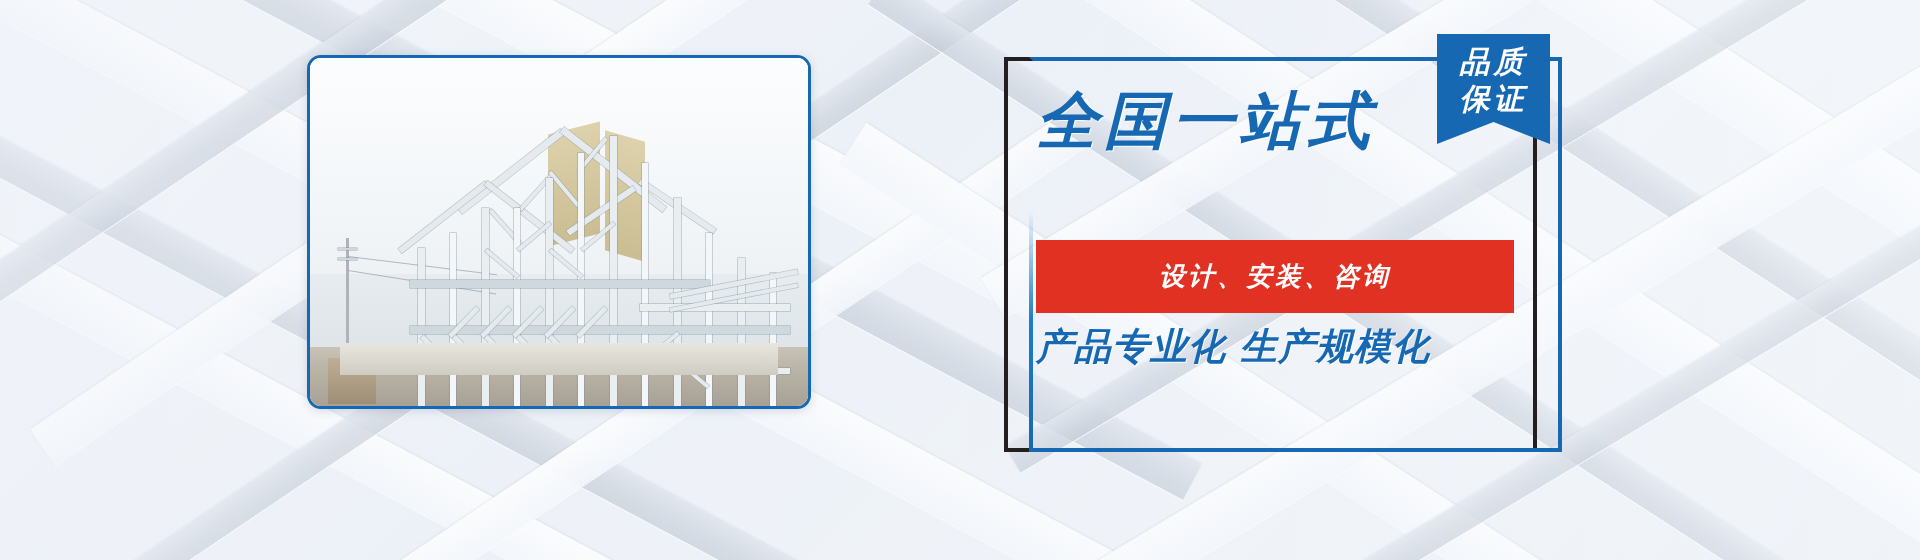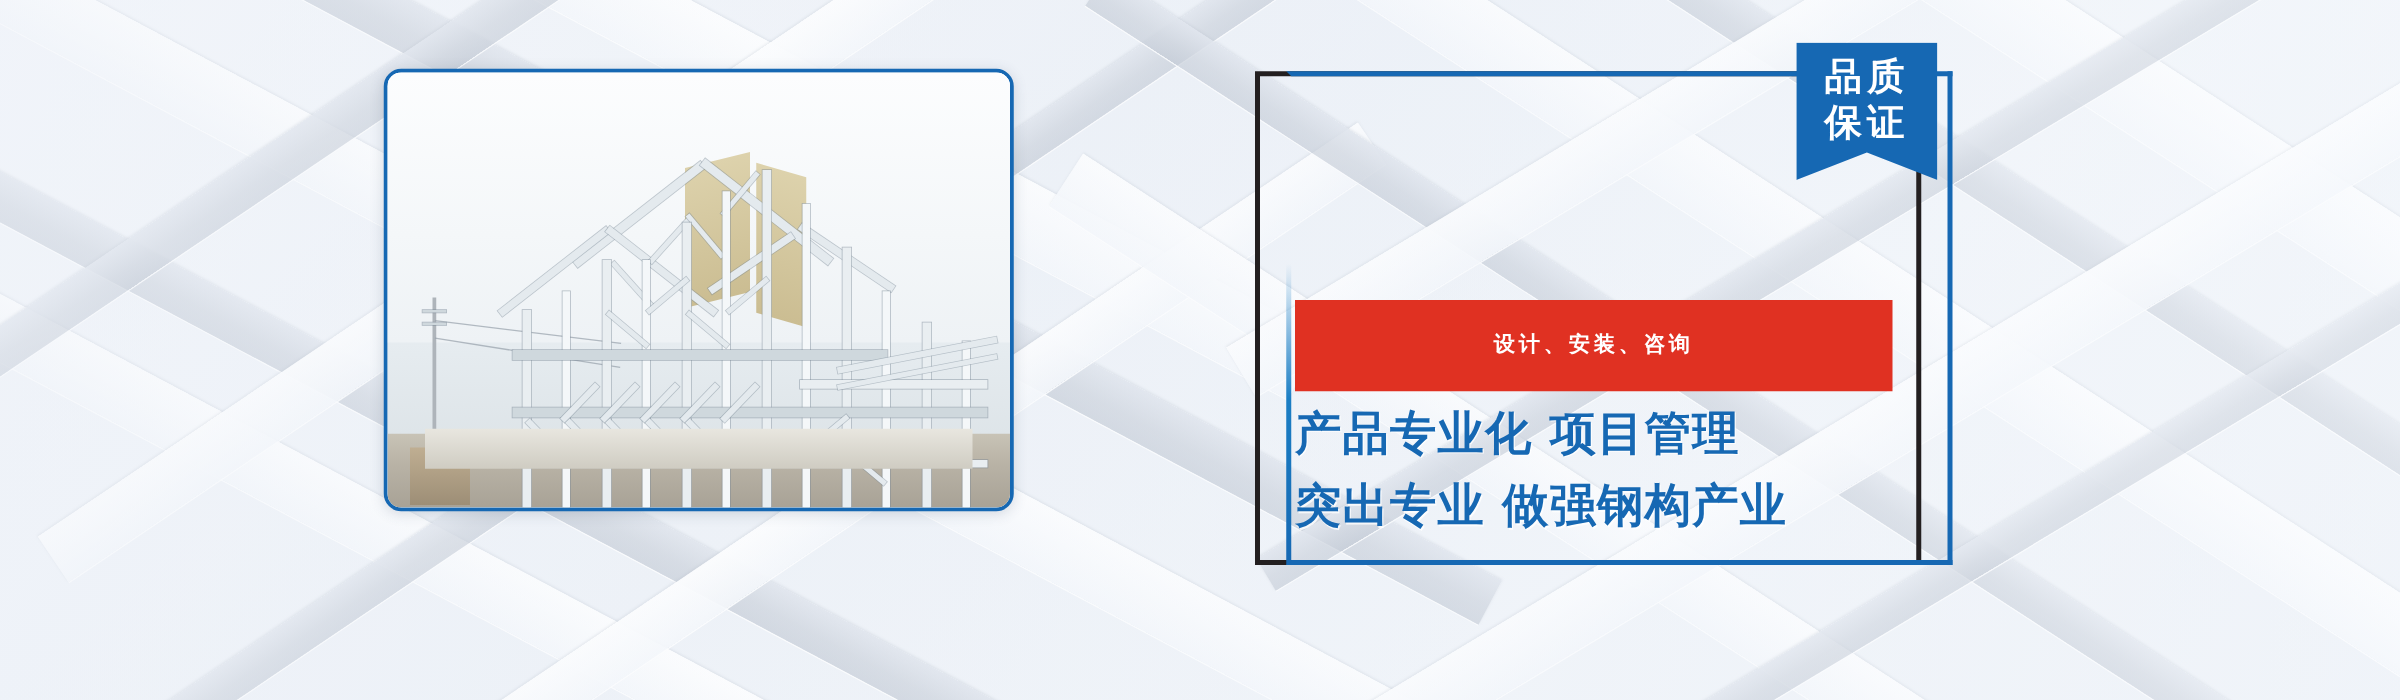--- a/index.html
+++ b/index.html
@@ -69,42 +69,42 @@
     border-left-color:transparent;
   }
   .frame-blue::before{
     content:"";position:absolute;left:-4px;top:150px;bottom:-4px;width:4px;
     background:linear-gradient(180deg,rgba(22,104,179,0) 0%,#1b7ec4 45%,#1668b3 100%);
   }
 
   
   .content{position:absolute;left:1030px;top:70px;width:500px;height:372px;}
 
-  .cn{font-family:"DejaVu Sans","Liberation Sans",sans-serif;}
+  .cn{font-family:"DejaVu Sans","Liberation Sans",sans-serif;font-style:italic;}
 
   .headline{
     position:absolute;left:6px;top:20px;width:470px;
     font-size:62px;font-weight:bold;color:#1668b3;
     letter-spacing:6px;line-height:1;
     text-shadow:1px 1px 0 rgba(255,255,255,.85);
     white-space:nowrap;
   }
   .subline{
     position:absolute;left:6px;top:112px;width:480px;
     font-size:40px;font-weight:bold;color:#1668b3;
     letter-spacing:1px;line-height:1;
     text-shadow:1px 1px 0 rgba(255,255,255,.8);
     white-space:nowrap;
   }
   .redbox{
     position:absolute;left:6px;top:170px;width:478px;height:73px;
     background:#e03122;display:flex;flex-direction:column;
     align-items:center;justify-content:center;
   }
-  .redbox .r1{font-size:17px;color:#fff;font-weight:bold;letter-spacing:3px;line-height:1.14;white-space:nowrap;}
+  .redbox .r1{font-size:26px;color:#fff;font-weight:bold;letter-spacing:3px;line-height:1.14;white-space:nowrap;}
   .redbox .r2{font-size:26px;color:#fff;font-weight:bold;letter-spacing:1px;line-height:1.14;white-space:nowrap;}
 
   .slogan1,.slogan2{
     position:absolute;left:6px;width:485px;
     font-size:37px;font-weight:bold;color:#1668b3;
     letter-spacing:1px;line-height:1;
     text-shadow:1px 1px 0 rgba(255,255,255,.8);
     white-space:nowrap;
   }
   .slogan1{top:258px;}
@@ -222,27 +222,27 @@
 
       <div class="shed" style="left:18px;top:300px;width:48px;height:46px;"></div>
       <div class="slab"></div>
     </div>
   </div>
 
   <div class="frame-dark"></div>
   <div class="frame-blue"></div>
 
   <div class="content">
+    <div class="headline cn">全国一站式</div>
 
     <div class="redbox">
       <div class="r1 cn">设计、安装、咨询</div>
     </div>
 
-    <div class="slogan1 cn">产品专业化  项目管理</div>
-    <div class="slogan2 cn">突出专业  做强钢构产业</div>
+    <div class="slogan1 cn">产品专业化  生产规模化</div>
   </div>
 
   <div class="badge">
     <span class="cn">品质</span>
     <span class="cn">保证</span>
   </div>
 
 </div>
 
 </body></html>

